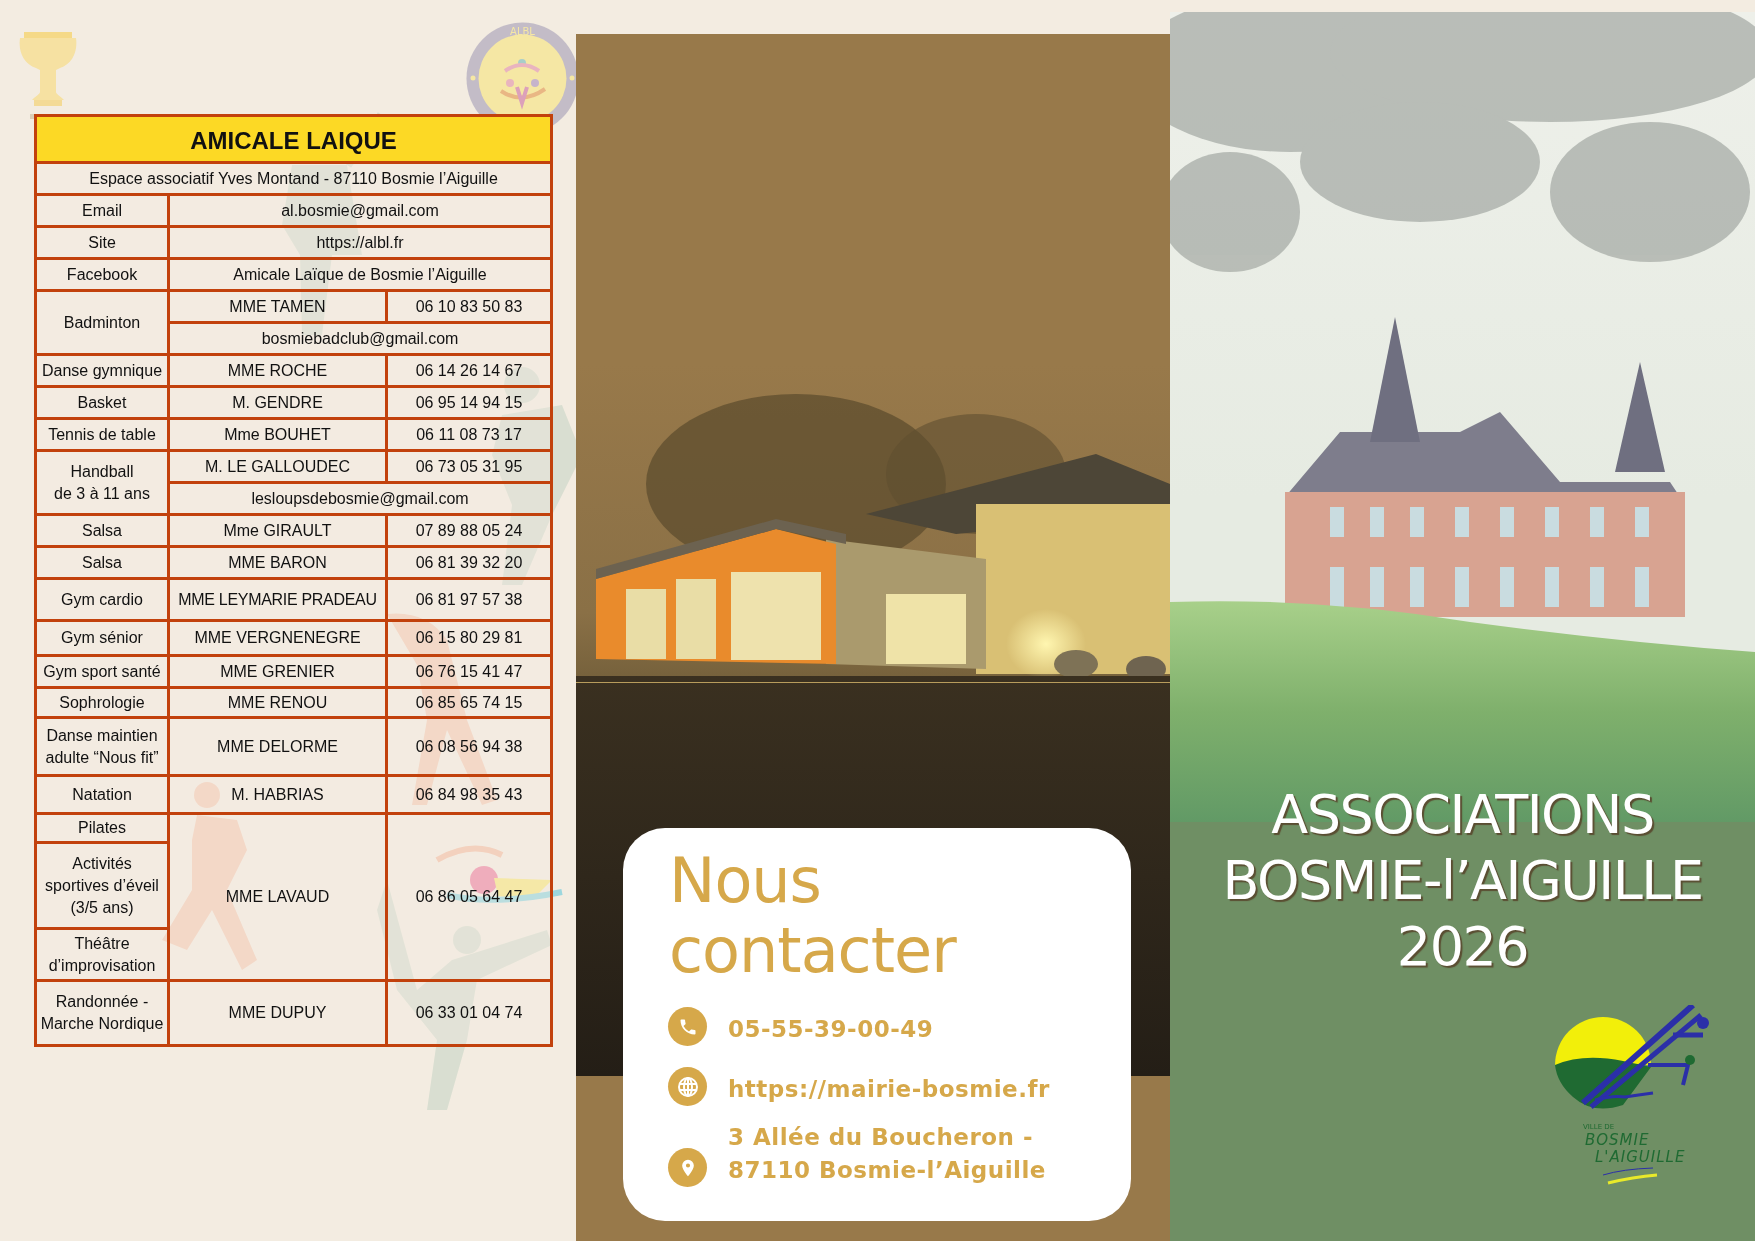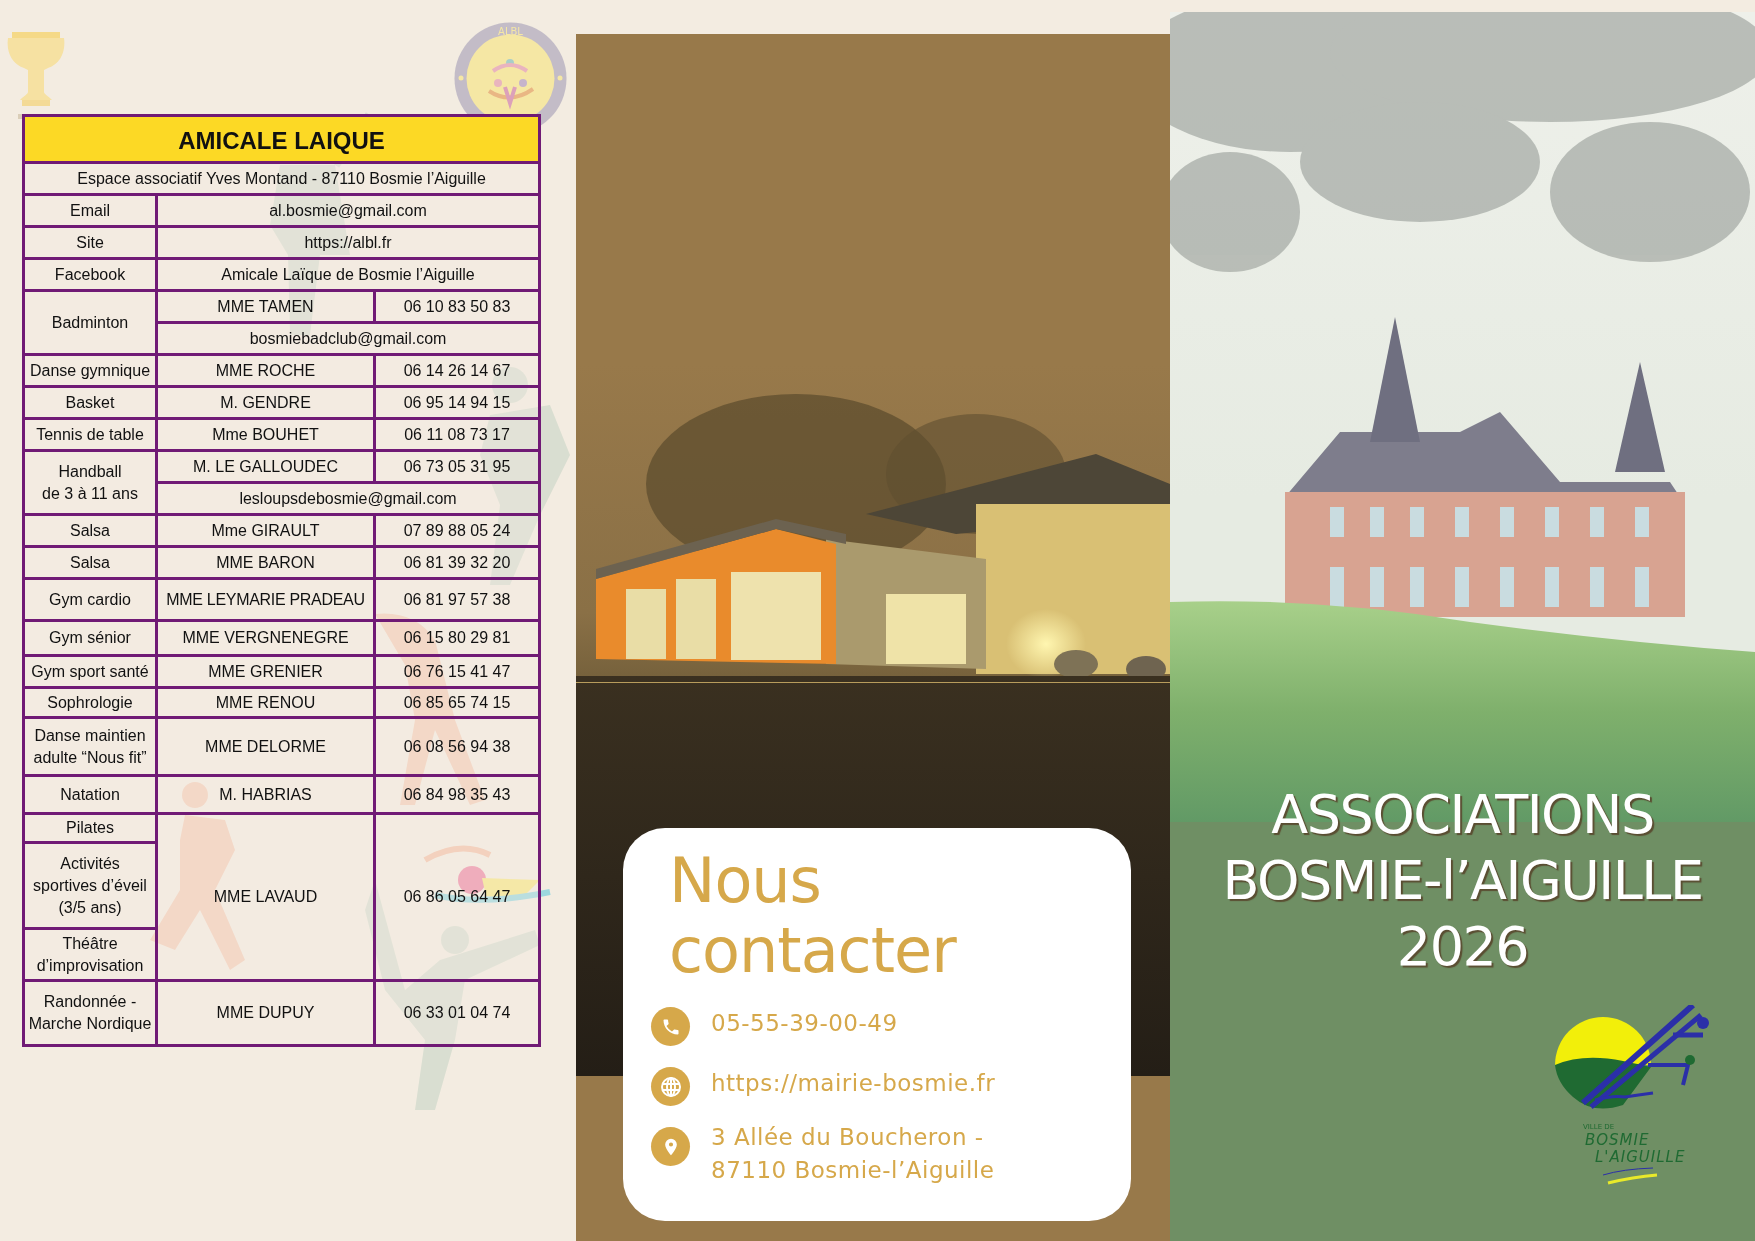--- a/index.html
+++ b/index.html
@@ -2,52 +2,52 @@
 <html><head>
 <meta charset="utf-8">
 <style>
   html, body { margin: 0; padding: 0; }
   body {
     width: 1755px; height: 1241px; position: relative; overflow: hidden;
     font-family: "Liberation Sans", sans-serif; background: #f3ece1;
   }
   .panel { position: absolute; top: 0; height: 1241px; overflow: hidden; }
   
-  .panel-left { left: 0; width: 576px; background: #f3ece1; }
+  .panel-left { left: 12px; width: 576px; background: #f3ece1; }
   .trophy { position: absolute; left: 2px; top: 28px; width: 66px; height: 96px; opacity: .9; }
   .albl-logo { position: absolute; left: 453px; top: 21px; width: 115px; height: 115px; }
   .silhouette { position: absolute; opacity: .55; }
   table.assoc {
     position: absolute; left: 22px; top: 114px; width: 516px;
     border-collapse: collapse; table-layout: fixed; z-index: 2;
     font-size: 16px; color: #111;
   }
   table.assoc td {
-    border: 3px solid #701a75; text-align: center; vertical-align: middle;
+    border: 3px solid #c2410c; text-align: center; vertical-align: middle;
     padding: 0 1px; line-height: 22px; background: rgba(243,236,225,0.35);
     white-space: nowrap;
   }
   table.assoc td.title {
     background: #fcd925; font-weight: bold; font-size: 24px; height: 40px;
     padding-top: 4px;
   }
   td.wrap { white-space: normal; }
   
   .panel-mid { left: 576px; width: 594px; background: #98794a; margin-top: 34px; }
   .building-photo { position: absolute; left: 0; top: 330px; width: 594px; height: 712px; }
   .contact-card {
     position: absolute; left: 47px; top: 794px; width: 508px; height: 393px;
     background: #fff; border-radius: 42px; z-index: 3;
   }
   .contact-title {
     position: absolute; left: 46px; top: 18px; color: #d6a84a;
     font-size: 62px; line-height: 70px; letter-spacing: -1px;
     font-family: "DejaVu Sans", sans-serif; font-weight: normal;
   }
-  .contact-row { position: absolute; left: 28px; display: flex; align-items: flex-start; }
+  .contact-row { position: absolute; left: 45px; display: flex; align-items: flex-end; font-weight: bold; }
   .contact-icon {
     width: 39px; height: 39px; border-radius: 50%; background: #d6a84a;
     display: flex; align-items: center; justify-content: center; flex: 0 0 39px;
   }
   .contact-text {
     margin-left: 21px; color: #d6a84a; font-size: 23px; line-height: 33px;
     font-family: "DejaVu Sans", sans-serif; letter-spacing: 0.5px;
   }
   .ipns {
     position: absolute; left: 0; width: 594px; top: 1206px; text-align: left;

